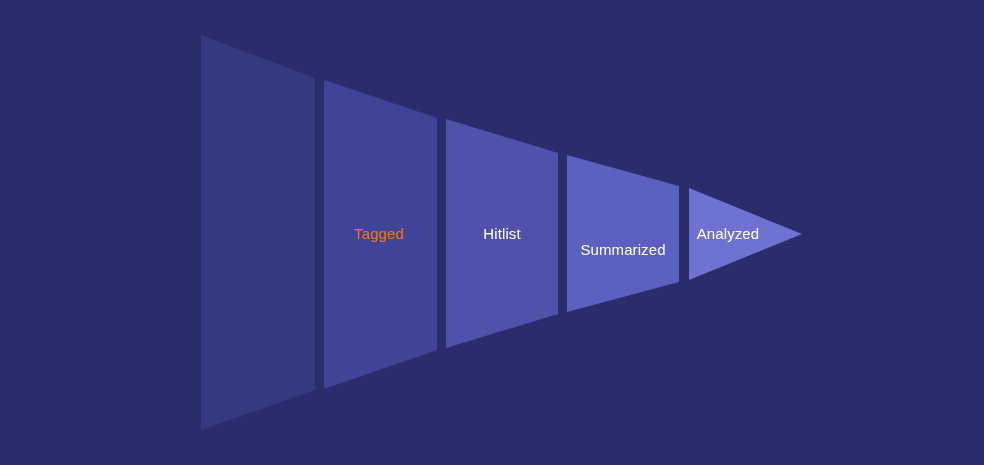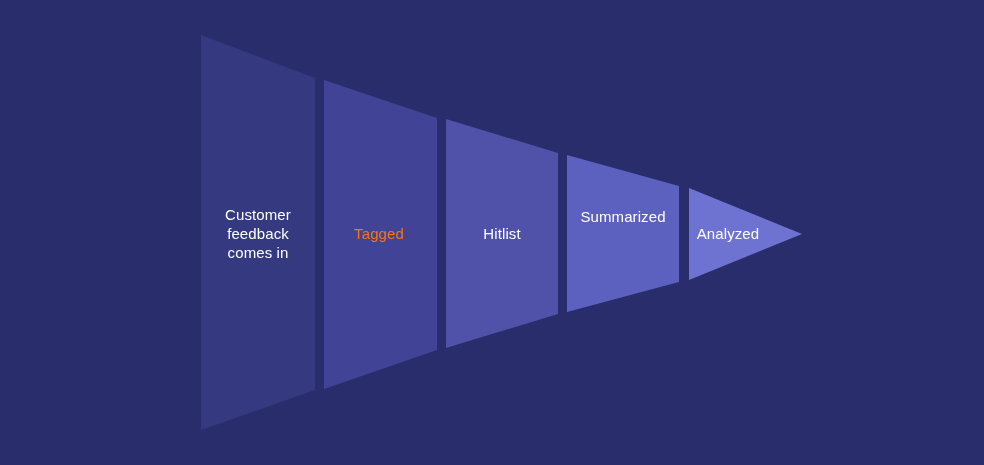--- a/index.html
+++ b/index.html
@@ -47,21 +47,18 @@
 <div id="funnel-canvas" style="background: rgb(42, 45, 107);">
 
   <svg id="funnel-svg" viewBox="0 0 984 465">
     <polygon points="201,35 315,78 315,390 201,430" fill="#353a80"></polygon>
     <polygon points="324,80 437,118 437,350 324,389" fill="#414496"></polygon>
     <polygon points="446,119 558,153 558,314 446,348" fill="#4f52a8"></polygon>
     <polygon points="567,155 679,186 679,282 567,312" fill="#5c60be"></polygon>
     <polygon points="689,188 802,234 689,280" fill="#6e73d1"></polygon>
   </svg>
 
-  <div class="stage-label" style="left: 258px; top: 233px; color: rgb(255, 255, 255);">Customer
-feedback
-comes in</div>
   <div class="stage-label" style="left: 379px; top: 233px; color: #f97316;">Tagged</div>
   <div class="stage-label" style="left: 502px; top: 233px; color: rgb(255, 255, 255);">Hitlist</div>
-  <div class="stage-label" style="left: 623px; top: 216px; color: rgb(255, 255, 255);">Summarized</div>
+  <div class="stage-label" style="left: 623px; top: 249px; color: rgb(255, 255, 255);">Summarized</div>
   <div class="stage-label" style="left: 728px; top: 233px; color: rgb(255, 255, 255);">Analyzed</div>
 
 </div>
 
 </body></html>

